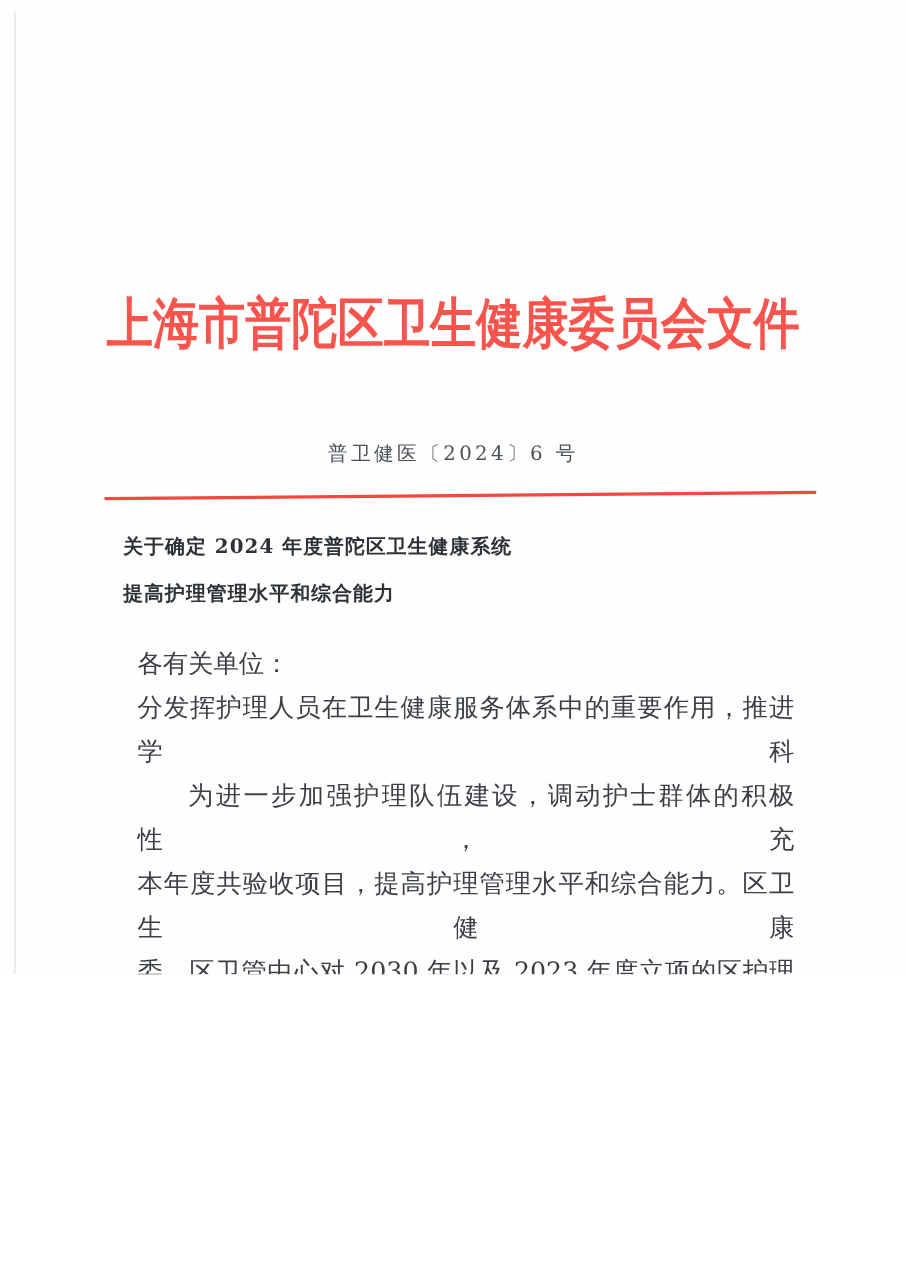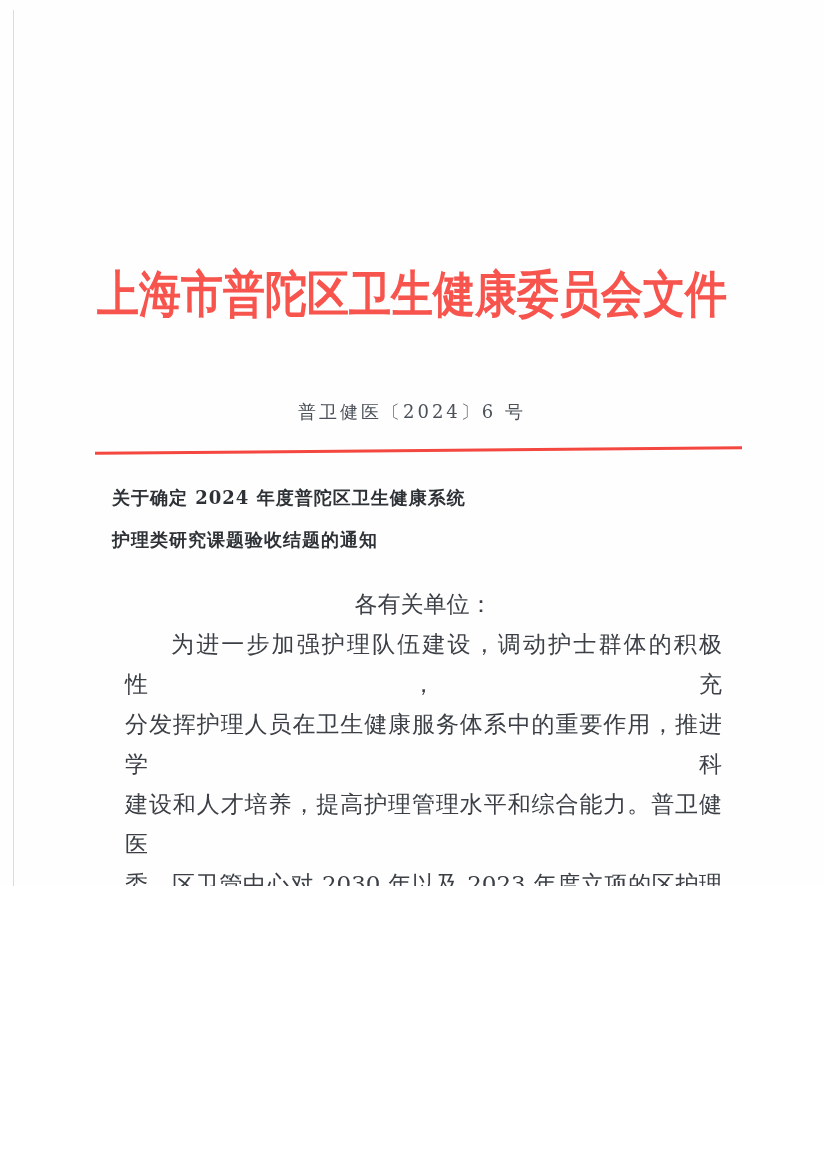--- a/index.html
+++ b/index.html
@@ -74,21 +74,20 @@
     position: absolute;
     left: 125px;
     top: 584px;
     width: 597px;
     font-size: 23px;
     line-height: 40px;
     color: #3c4046;
   }
   .body-line {
     white-space: nowrap;
-    text-align: center;
   }
   .body-line.justify {
     white-space: normal;
     text-align: justify;
     text-align-last: justify;
   }
   .body-line.indent {
     text-indent: 2em;
   }
   .page-number {
@@ -110,28 +109,28 @@
   <div class="page-edge"></div>
 
   <h1 class="red-header">上海市普陀区卫生健康委员会文件</h1>
 
   <div class="doc-number">普卫健医〔2024〕6 号</div>
 
   <div class="red-line"></div>
 
   <div class="doc-title">
     <div>关于确定 2024 年度普陀区卫生健康系统</div>
-    <div>护理类研究课题验收结题的通知</div>
+    <div>提高护理管理水平和综合能力</div>
   </div>
 
   <div class="doc-body">
       <div class="body-line">各有关单位：</div>
+      <div class="body-line justify">分发挥护理人员在卫生健康服务体系中的重要作用，推进学科</div>
       <div class="body-line indent justify">为进一步加强护理队伍建设，调动护士群体的积极性，充</div>
-      <div class="body-line justify">分发挥护理人员在卫生健康服务体系中的重要作用，推进学科</div>
-      <div class="body-line justify">建设和人才培养，提高护理管理水平和综合能力。普卫健医</div>
+      <div class="body-line justify">本年度共验收项目，提高护理管理水平和综合能力。区卫生健康</div>
       <div class="body-line justify">委、区卫管中心对 2030 年以及 2023 年度立项的区护理类研究</div>
       <div class="body-line justify">评议、行政办公会议审定等程序，2024 年度普陀区卫生健康系</div>
       <div class="body-line indent justify">本年度共验收项目 19 项，其中 2022 年立项 10 项，2023</div>
     </div>
 
   <div class="page-number">— 1 —</div>
 
 </div>
 
 </body></html>

